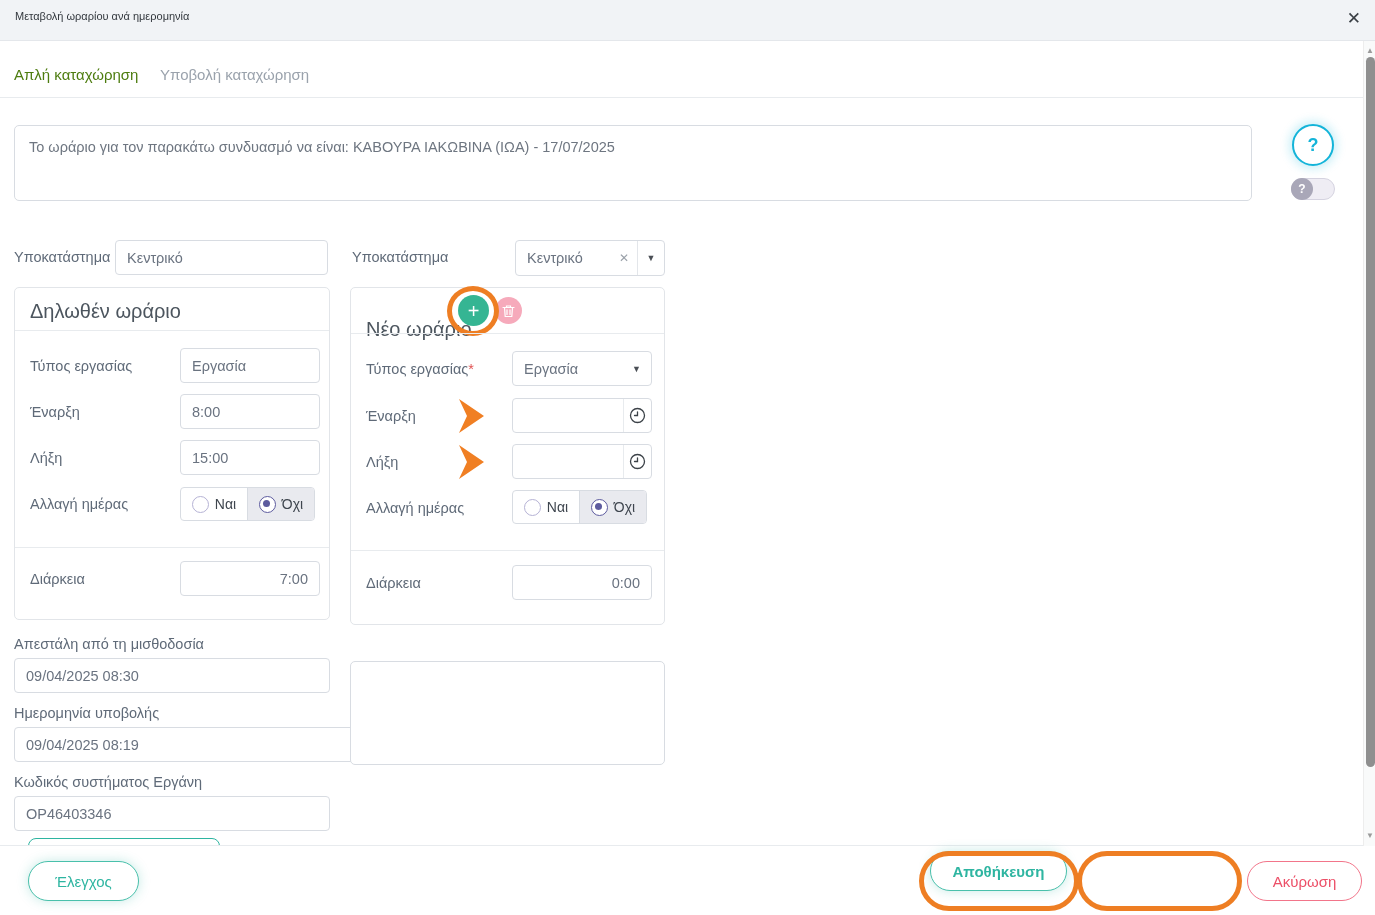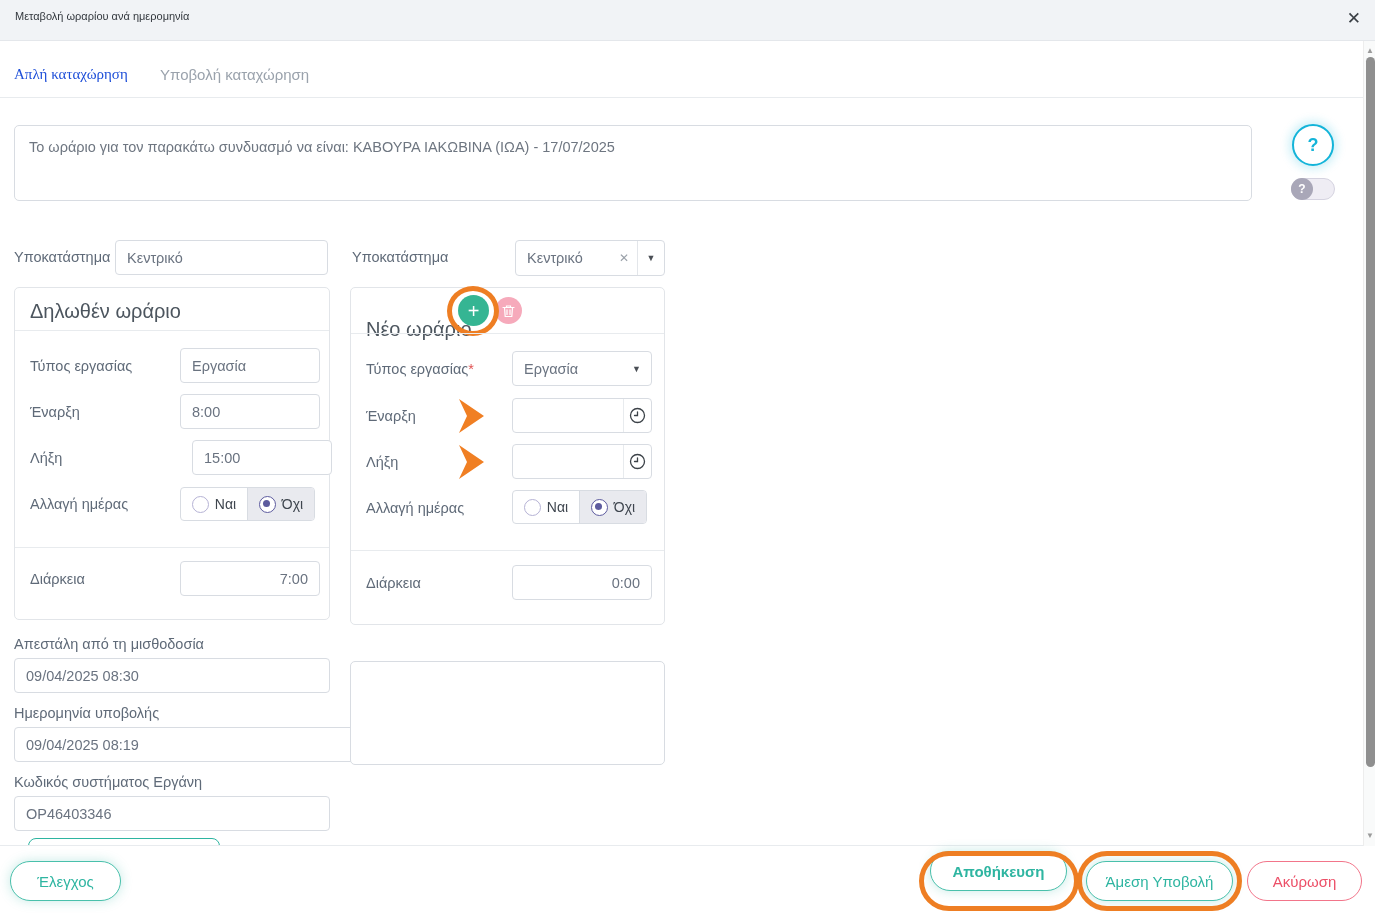--- a/index.html
+++ b/index.html
@@ -5,21 +5,21 @@
   * { box-sizing: border-box; margin: 0; padding: 0; }
   html,body { width:1375px; height:915px; }
   body { font-family:"Liberation Sans","DejaVu Sans",sans-serif; background:#fff; overflow:hidden; }
   .dialog { position:relative; width:1375px; height:915px; background:#fff; }
 
   .titlebar { position:absolute; left:0; top:0; width:1375px; height:41px; background:#f1f3f6; border-bottom:1px solid #e4e7eb; }
   .title { position:absolute; left:15px; top:10px; font-size:11px; color:#33383e; }
   .close { position:absolute; right:14px; top:8px; font-size:17px; font-weight:700; color:#3b4046; cursor:pointer; }
 
   .tab { position:absolute; top:66px; font-size:15px; cursor:pointer; white-space:nowrap; }
-  .tab.active { color:#1d4ed8;font-family:Liberation Serif, serif; }
+  .tab.active { color:#4d7c0f; }
   .tab.inactive { color:#9aa2ac; }
   .hr { position:absolute; height:1px; background:#e8ebee; }
 
   .infobox { position:absolute; left:14px; top:125px; width:1238px; height:76px; border:1px solid #d8dce2; border-radius:5px; padding:13px 14px; font-size:14.5px; color:#6e7681; background:#fff; }
 
   .help-circle { position:absolute; left:1292px; top:124px; width:42px; height:42px; border:2px solid #14b4d9; border-radius:50%; background:#fff; color:#14b4d9; font-size:18px; font-weight:700; text-align:center; line-height:38px; cursor:pointer; box-shadow:0 0 10px 3px rgba(20,180,217,.22); }
   .help-toggle { position:absolute; left:1291px; top:178px; width:44px; height:22px; border:1px solid #d5d3e0; border-radius:11px; background:#efedf4; cursor:pointer; }
   .help-toggle .knob { position:absolute; left:-1px; top:-1px; width:22px; height:22px; border-radius:50%; background:#a9a7b8; color:#fff; font-size:12px; font-weight:700; text-align:center; line-height:22px; }
 
   .lbl { position:absolute; font-size:14.5px; color:#5f6a78; white-space:nowrap; }
@@ -107,21 +107,21 @@
   <span class="panel-title" style="left:30px; top:300px;">Δηλωθέν ωράριο</span>
   <div class="hr" style="left:15px; top:330px; width:314px;"></div>
 
   <span class="lbl" style="left:30px; top:358px;">Τύπος εργασίας</span>
   <input class="inp" style="left: 180px; top: 348px; width: 140px;" value="Εργασία">
 
   <span class="lbl" style="left:30px; top:404px;">Έναρξη</span>
   <input class="inp" style="left: 180px; top: 394px; width: 140px;" value="8:00">
 
   <span class="lbl" style="left:30px; top:450px;">Λήξη</span>
-  <input class="inp" style="left: 180px; top: 440px; width: 140px; margin-left: 12px;" value="15:00">
+  <input class="inp" style="left: 180px; top: 440px; width: 140px;" value="15:00">
 
   <span class="lbl" style="left:30px; top:496px;">Αλλαγή ημέρας</span>
   <div class="seg" style="left:180px; top:487px;">
     <div class="opt">
       <span class="radio"></span>
       <span>Ναι</span>
     </div>
     <div class="opt sel">
       <span class="radio checked"></span>
       <span>Όχι</span>
@@ -206,23 +206,22 @@
   <span class="lbl" style="left:14px; top:774px;">Κωδικός συστήματος Εργάνη</span>
   <input class="inp" style="left: 14px; top: 796px; width: 316px;" value="OP46403346">
 
   <div class="cut-btn"></div>
 
   <span class="lbl" style="left:372px; top:639px;margin-top:24px;">Παρατηρήσεις</span>
   <textarea class="ta" style="left: 350px; top: 661px; width: 315px; height: 104px;" value=""></textarea>
 
   <div class="hr" style="left:0; top:845px; width:1375px; z-index:5;"></div>
   <div class="footer-bg"></div>
-  <button class="btn teal" style="left:10px; top:861px; width:111px;">Έλεγχος</button>
+  <button class="btn teal" style="left:28px; top:861px; width:111px;">Έλεγχος</button>
   <button class="btn teal" style="left:930px; top:851px; width:137px;font-weight:bold;">Αποθήκευση</button>
-  <button class="btn teal" style="left:1086px; top:861px; width:147px;">Άμεση Υποβολή</button>
   <button class="btn red" style="left:1247px; top:861px; width:115px;">Ακύρωση</button>
   <div class="footer-ring" style="left:919px; top:851px; width:160px; height:60px;"></div>
   <div class="footer-ring" style="left:1077px; top:851px; width:165px; height:60px;"></div>
 
   <div class="scrollbar">
     <span class="scroll-arrow" style="top:5px;">▲</span>
     <div class="scroll-thumb" style="top:16px; height:710px;"></div>
     <span class="scroll-arrow" style="top:790px;">▼</span>
   </div>
 

